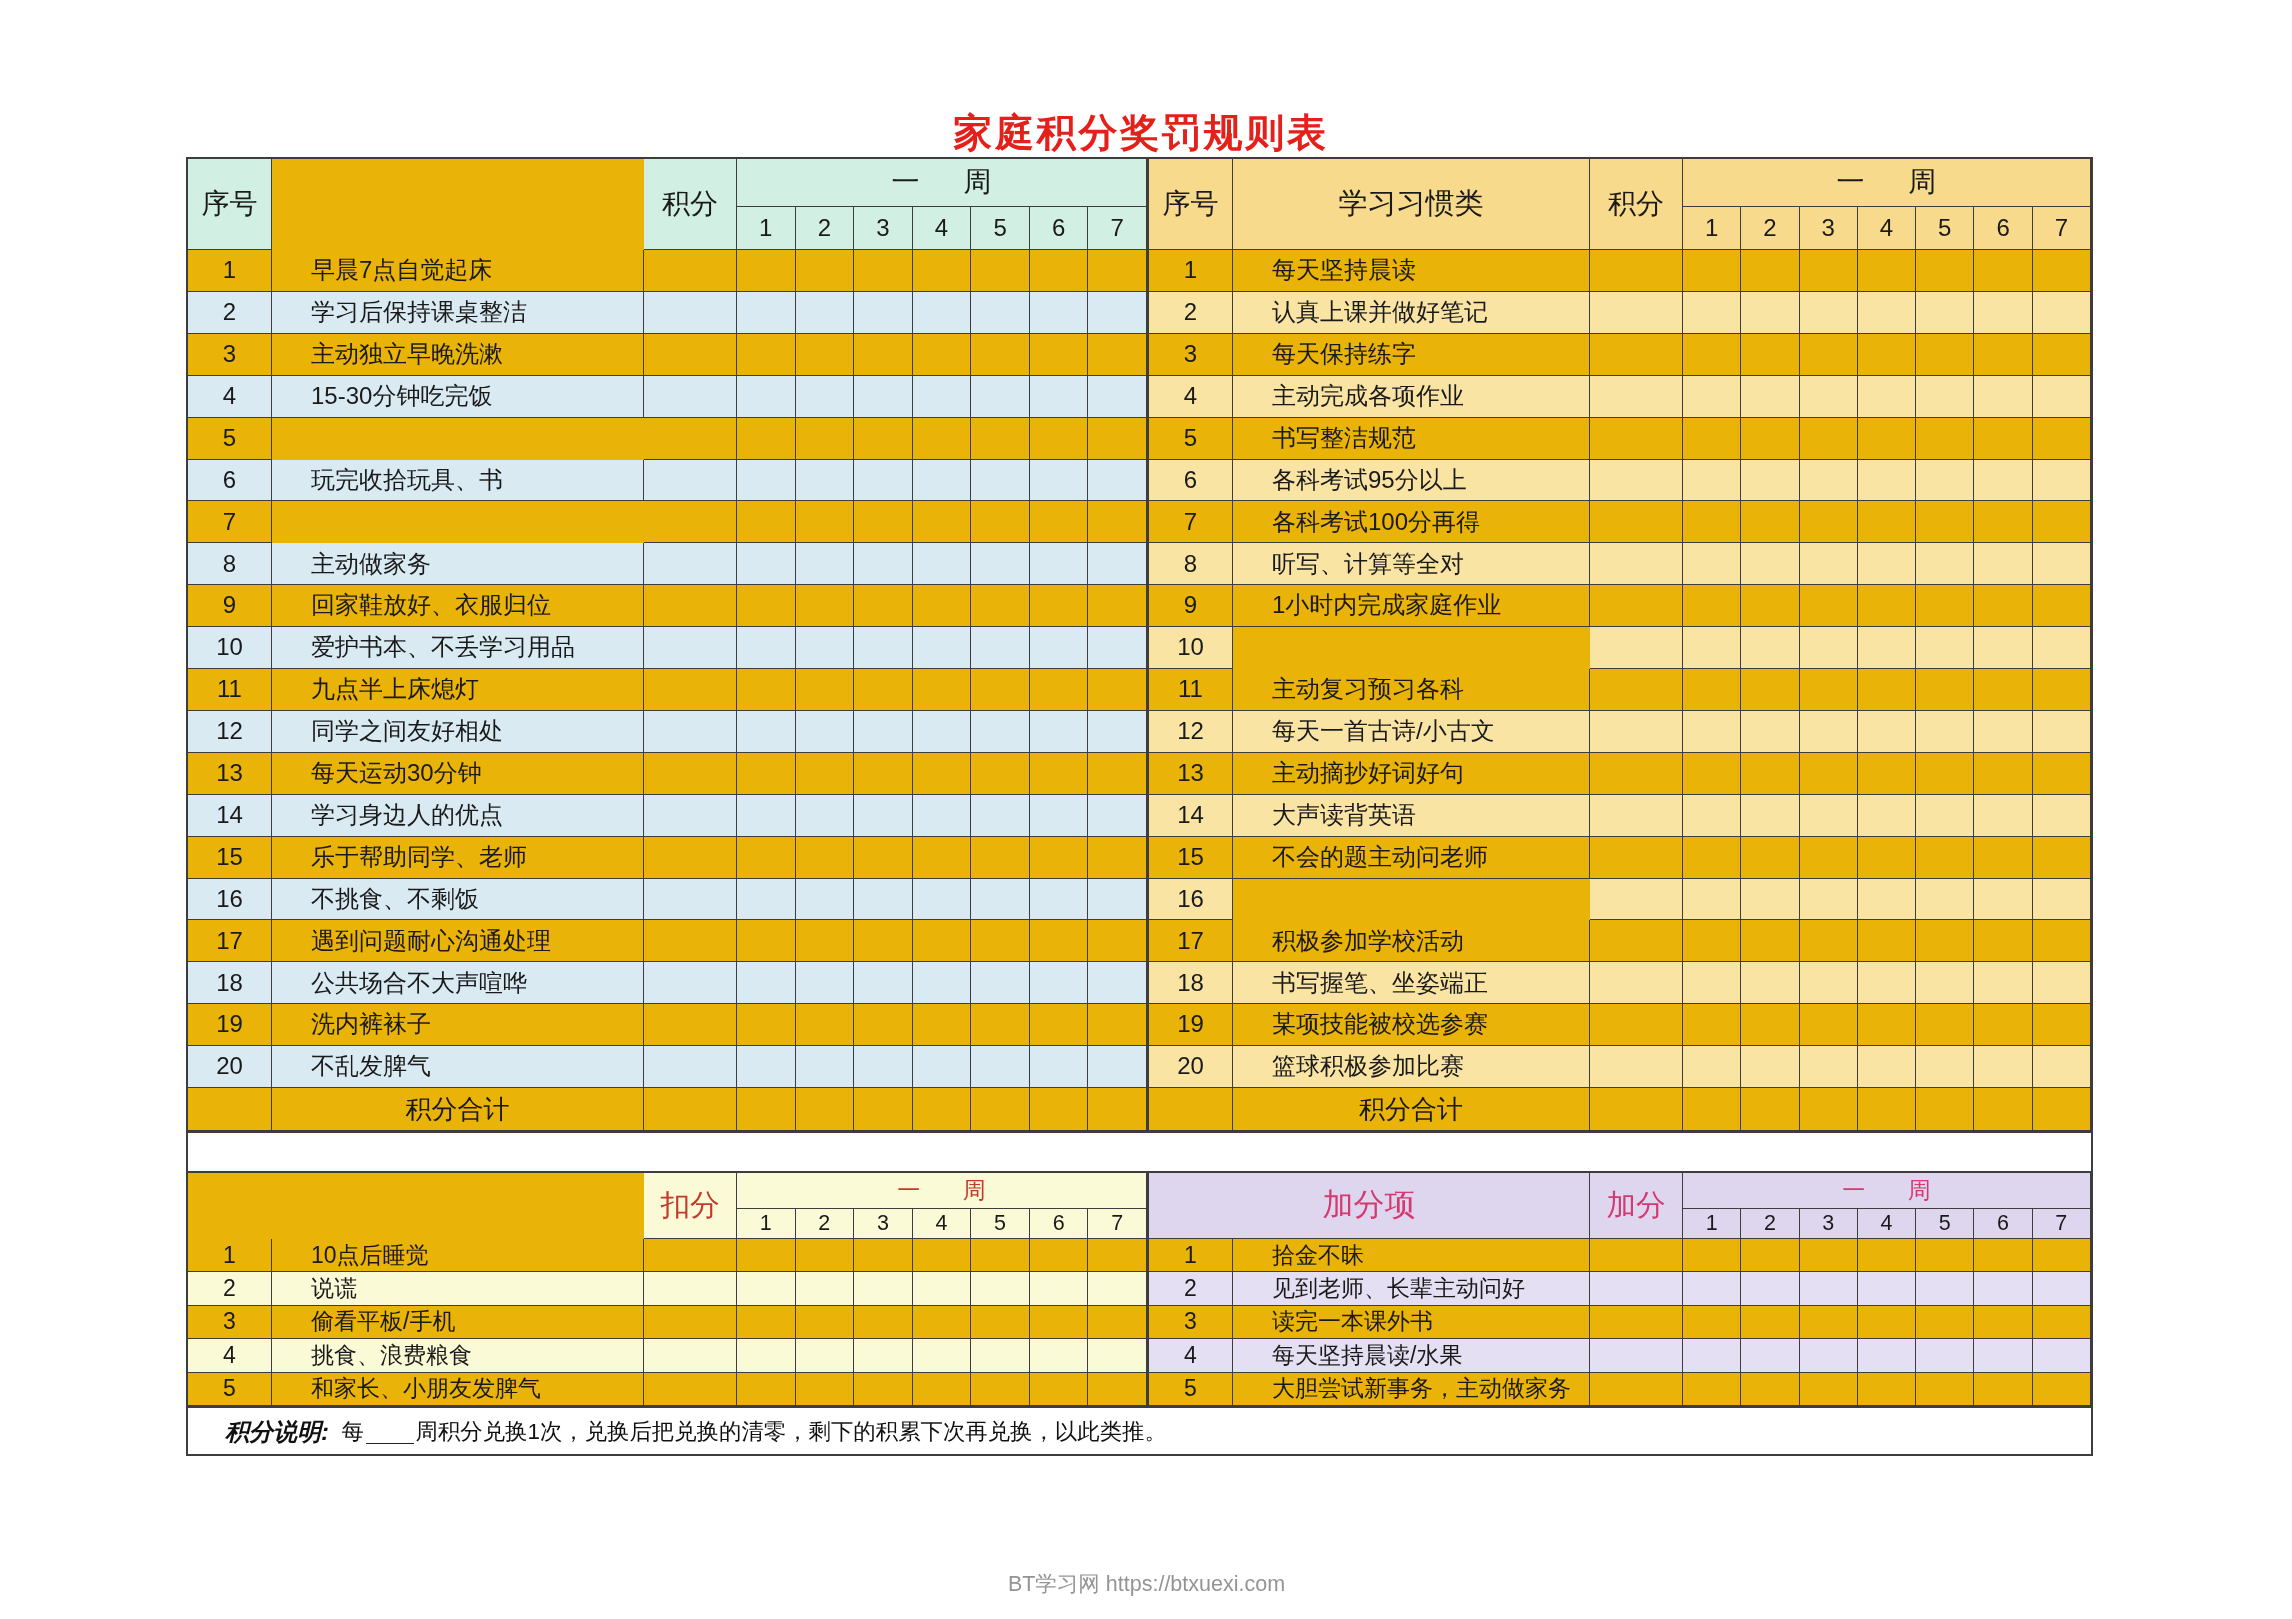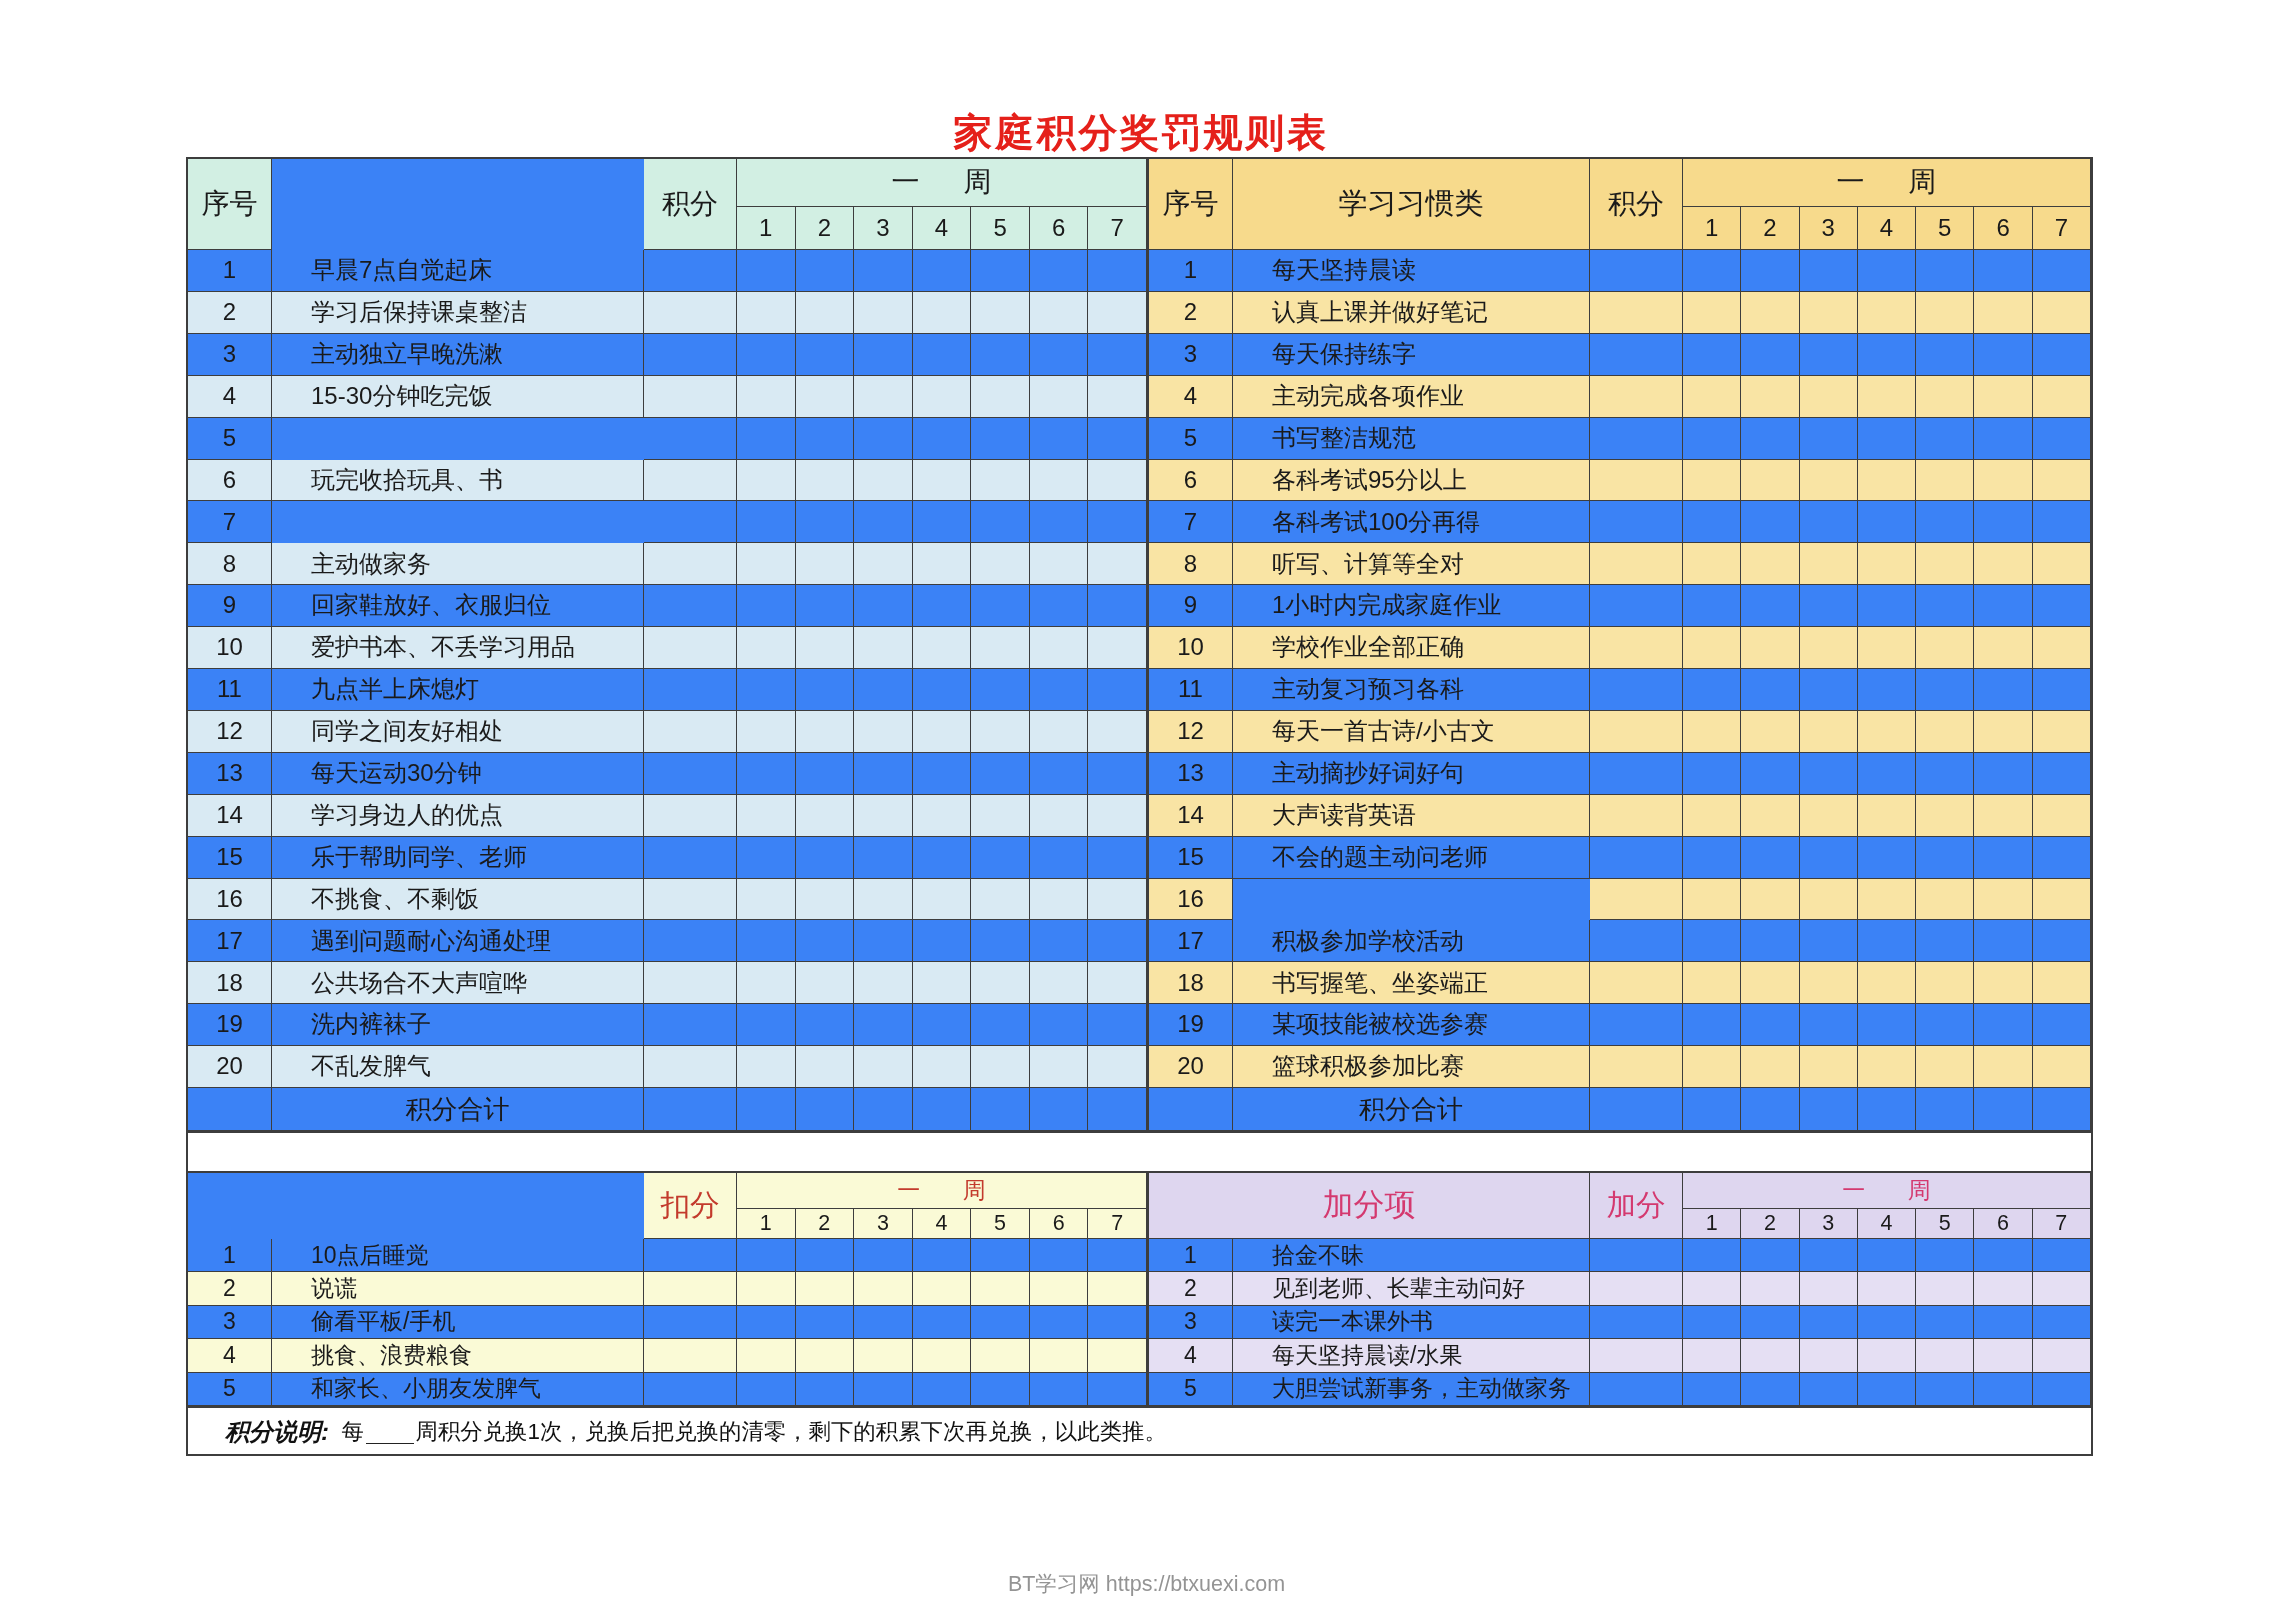--- a/index.html
+++ b/index.html
@@ -10,21 +10,21 @@
     --lavender_header:#ded6ef; --lavender_row:#e5dff3; --rose_red:#d4396f;
   }
   html,body{margin:0;padding:0;background:#ffffff;}
   .sheet{position:relative;width:2293px;height:1619px;background:#fff;overflow:hidden;
          font-family:"Liberation Sans","DejaVu Sans",sans-serif;color:#1a1a1a;}
   .title{position:absolute;top:106px;left:0;width:2282px;text-align:center;
          font-size:39px;font-weight:700;color:var(--title_red);letter-spacing:2.7px;}
   .frame{position:absolute;left:186px;top:157px;width:1907px;height:1299px;
          border:2.7px solid var(--border);box-sizing:border-box;}
   .tbl{position:absolute;display:grid;border:2.7px solid var(--border);
-       box-sizing:border-box;background:#3b82f6;}
+       box-sizing:border-box;background:#eab308;}
   .tbl.right-half{border-left:none;}
   .tl{left:186px;top:157px;width:963px;height:976px;
       grid-template-columns:84px 372px 93px repeat(7,1fr);
       grid-template-rows:48px 43px repeat(20,1fr) 43px;}
   .tr{left:1149px;top:157px;width:944px;height:976px;
       grid-template-columns:84px 357px 93px repeat(7,1fr);
       grid-template-rows:48px 43px repeat(20,1fr) 43px;}
   .bl{left:186px;top:1171px;width:963px;height:237px;
       grid-template-columns:84px 372px 93px repeat(7,1fr);
       grid-template-rows:36px 30px repeat(5,1fr);}
@@ -386,21 +386,20 @@
       <div class="c item" style="grid-area: 11 / 2;">1小时内完成家庭作业</div>
       <div class="c score" style="grid-area: 11 / 3;"></div>
       <div class="c day" style="grid-area: 11 / 4;"></div>
       <div class="c day" style="grid-area: 11 / 5;"></div>
       <div class="c day" style="grid-area: 11 / 6;"></div>
       <div class="c day" style="grid-area: 11 / 7;"></div>
       <div class="c day" style="grid-area: 11 / 8;"></div>
       <div class="c day" style="grid-area: 11 / 9;"></div>
       <div class="c day" style="grid-area: 11 / 10;"></div>
       <div class="c seq z" style="grid-area: 12 / 1;">10</div>
-      <div class="c item z" style="grid-area: 12 / 2;">学校作业全部正确</div>
       <div class="c score z" style="grid-area: 12 / 3;"></div>
       <div class="c day z" style="grid-area: 12 / 4;"></div>
       <div class="c day z" style="grid-area: 12 / 5;"></div>
       <div class="c day z" style="grid-area: 12 / 6;"></div>
       <div class="c day z" style="grid-area: 12 / 7;"></div>
       <div class="c day z" style="grid-area: 12 / 8;"></div>
       <div class="c day z" style="grid-area: 12 / 9;"></div>
       <div class="c day z" style="grid-area: 12 / 10;"></div>
       <div class="c seq" style="grid-area: 13 / 1;">11</div>
       <div class="c item" style="grid-area: 13 / 2;">主动复习预习各科</div>

